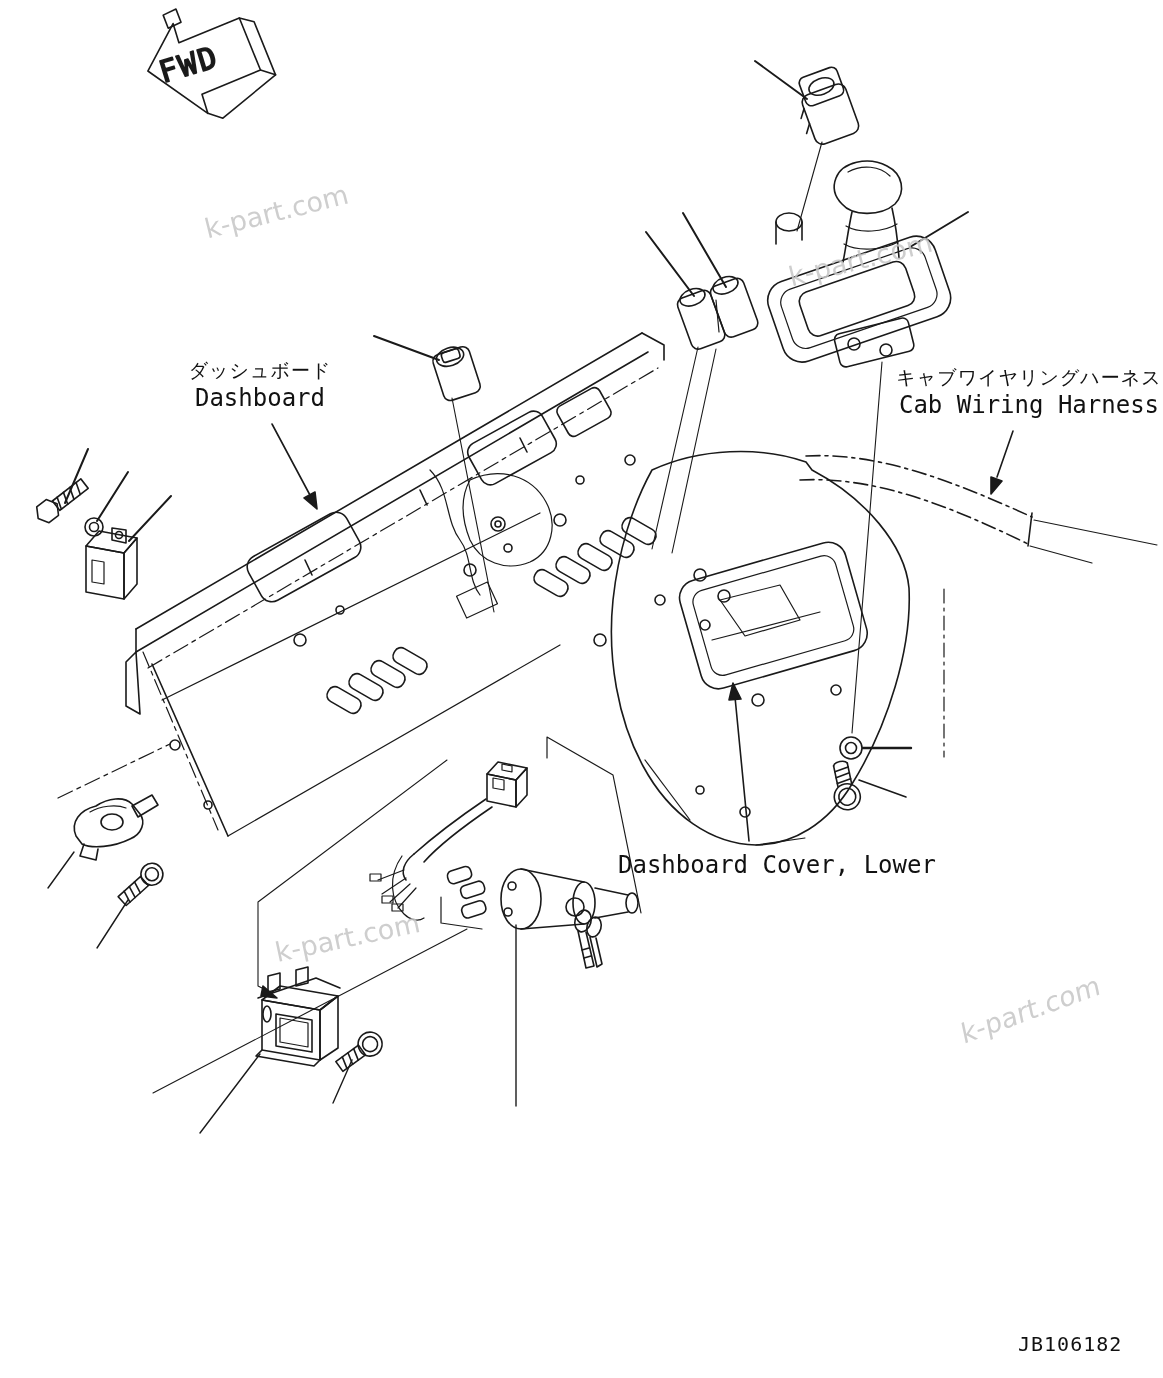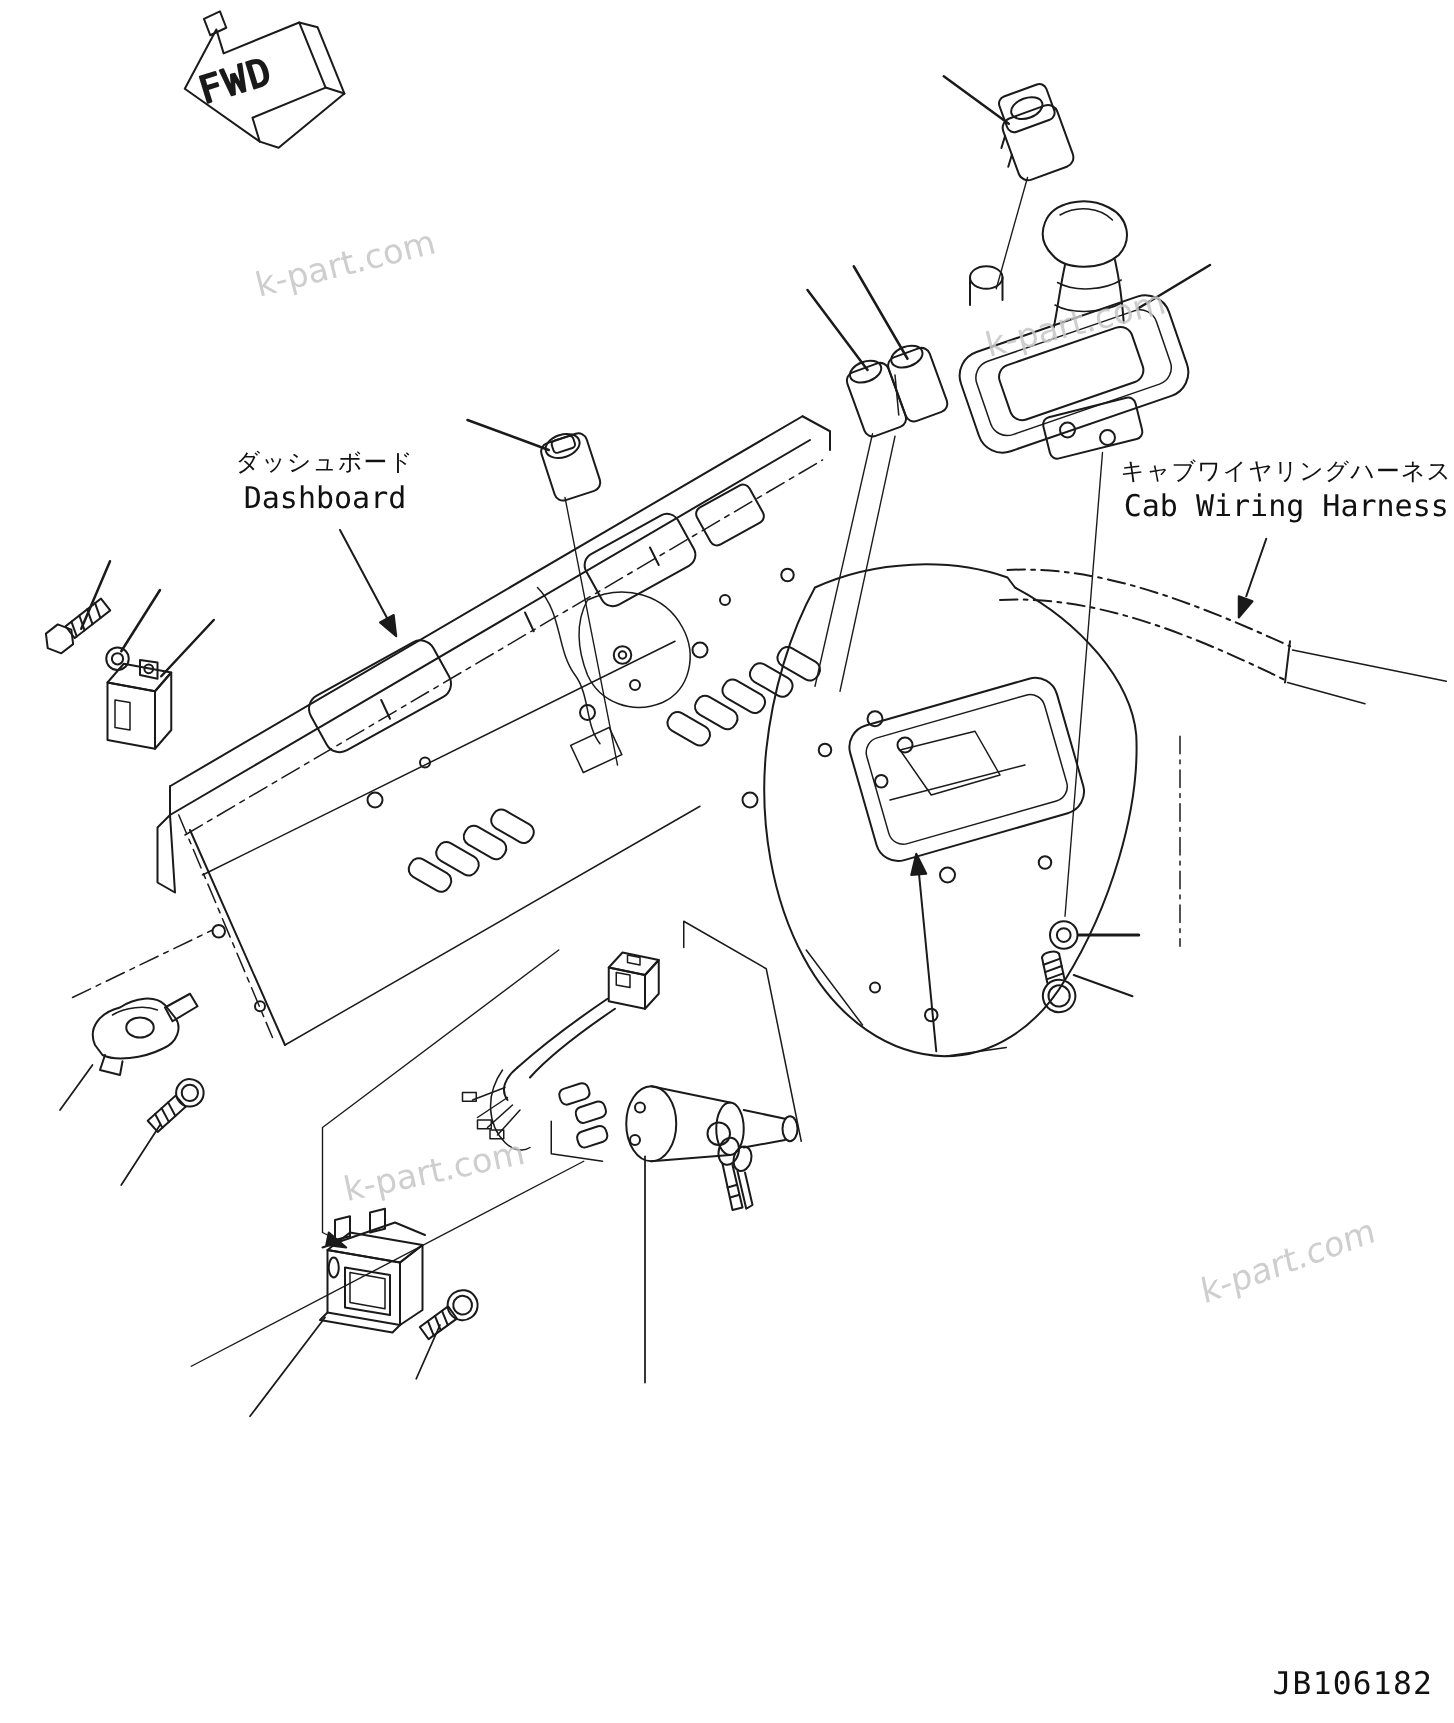--- a/index.html
+++ b/index.html
@@ -9,21 +9,21 @@
   }
   #line-art{position:absolute;left:0;top:0;z-index:1;}
   .callout-label{position:absolute;z-index:2;text-align:center;line-height:1.25;}
   .callout-label .ja{font-size:19px;letter-spacing:1px;white-space:nowrap;}
   .callout-label .en{font-size:24px;white-space:nowrap;}
   #label-dashboard{left:130px;top:336px;width:260px;margin-top:23px;}
   #label-harness{left:893px;top:366px;width:272px;}
   #label-cover{left:618px;top:850px;width:300px;}
   #drawing-number{
     position:absolute;left:1018px;top:1332px;z-index:2;
-    font-size:25px;letter-spacing:1px;white-space:nowrap;
+    font-size:20px;letter-spacing:1px;white-space:nowrap;
   }
   .watermark{
     position:absolute;z-index:3;font-family:"DejaVu Sans","Liberation Sans",sans-serif;
     font-size:27px;font-weight:400;color:#c6c6c6;opacity:.85;white-space:nowrap;pointer-events:none;
   }
   #wm-1{left:203px;top:196px;transform:rotate(-14deg);}
   #wm-2{left:787px;top:244px;transform:rotate(-14deg);}
   #wm-3{left:274px;top:922px;transform:rotate(-12deg);}
   #wm-4{left:957px;top:994px;transform:rotate(-20deg) skewX(-8deg);}
   svg text.fwd-text{
@@ -343,20 +343,21 @@
     <div class="ja">ダッシュボード</div>
     <div class="en">Dashboard</div>
   </div>
 
   <div id="label-harness" class="callout-label">
     <div class="ja">キャブワイヤリングハーネス</div>
     <div class="en">Cab Wiring Harness</div>
   </div>
 
   <div id="label-cover" class="callout-label">
+    <div class="en">Dashboard Cover, Lower</div>
   </div>
 
   <div id="wm-1" class="watermark">k-part.com</div>
   <div id="wm-2" class="watermark">k-part.com</div>
   <div id="wm-3" class="watermark">k-part.com</div>
   <div id="wm-4" class="watermark">k-part.com</div>
 
   <div id="drawing-number">JB106182</div>
 </div>
 

